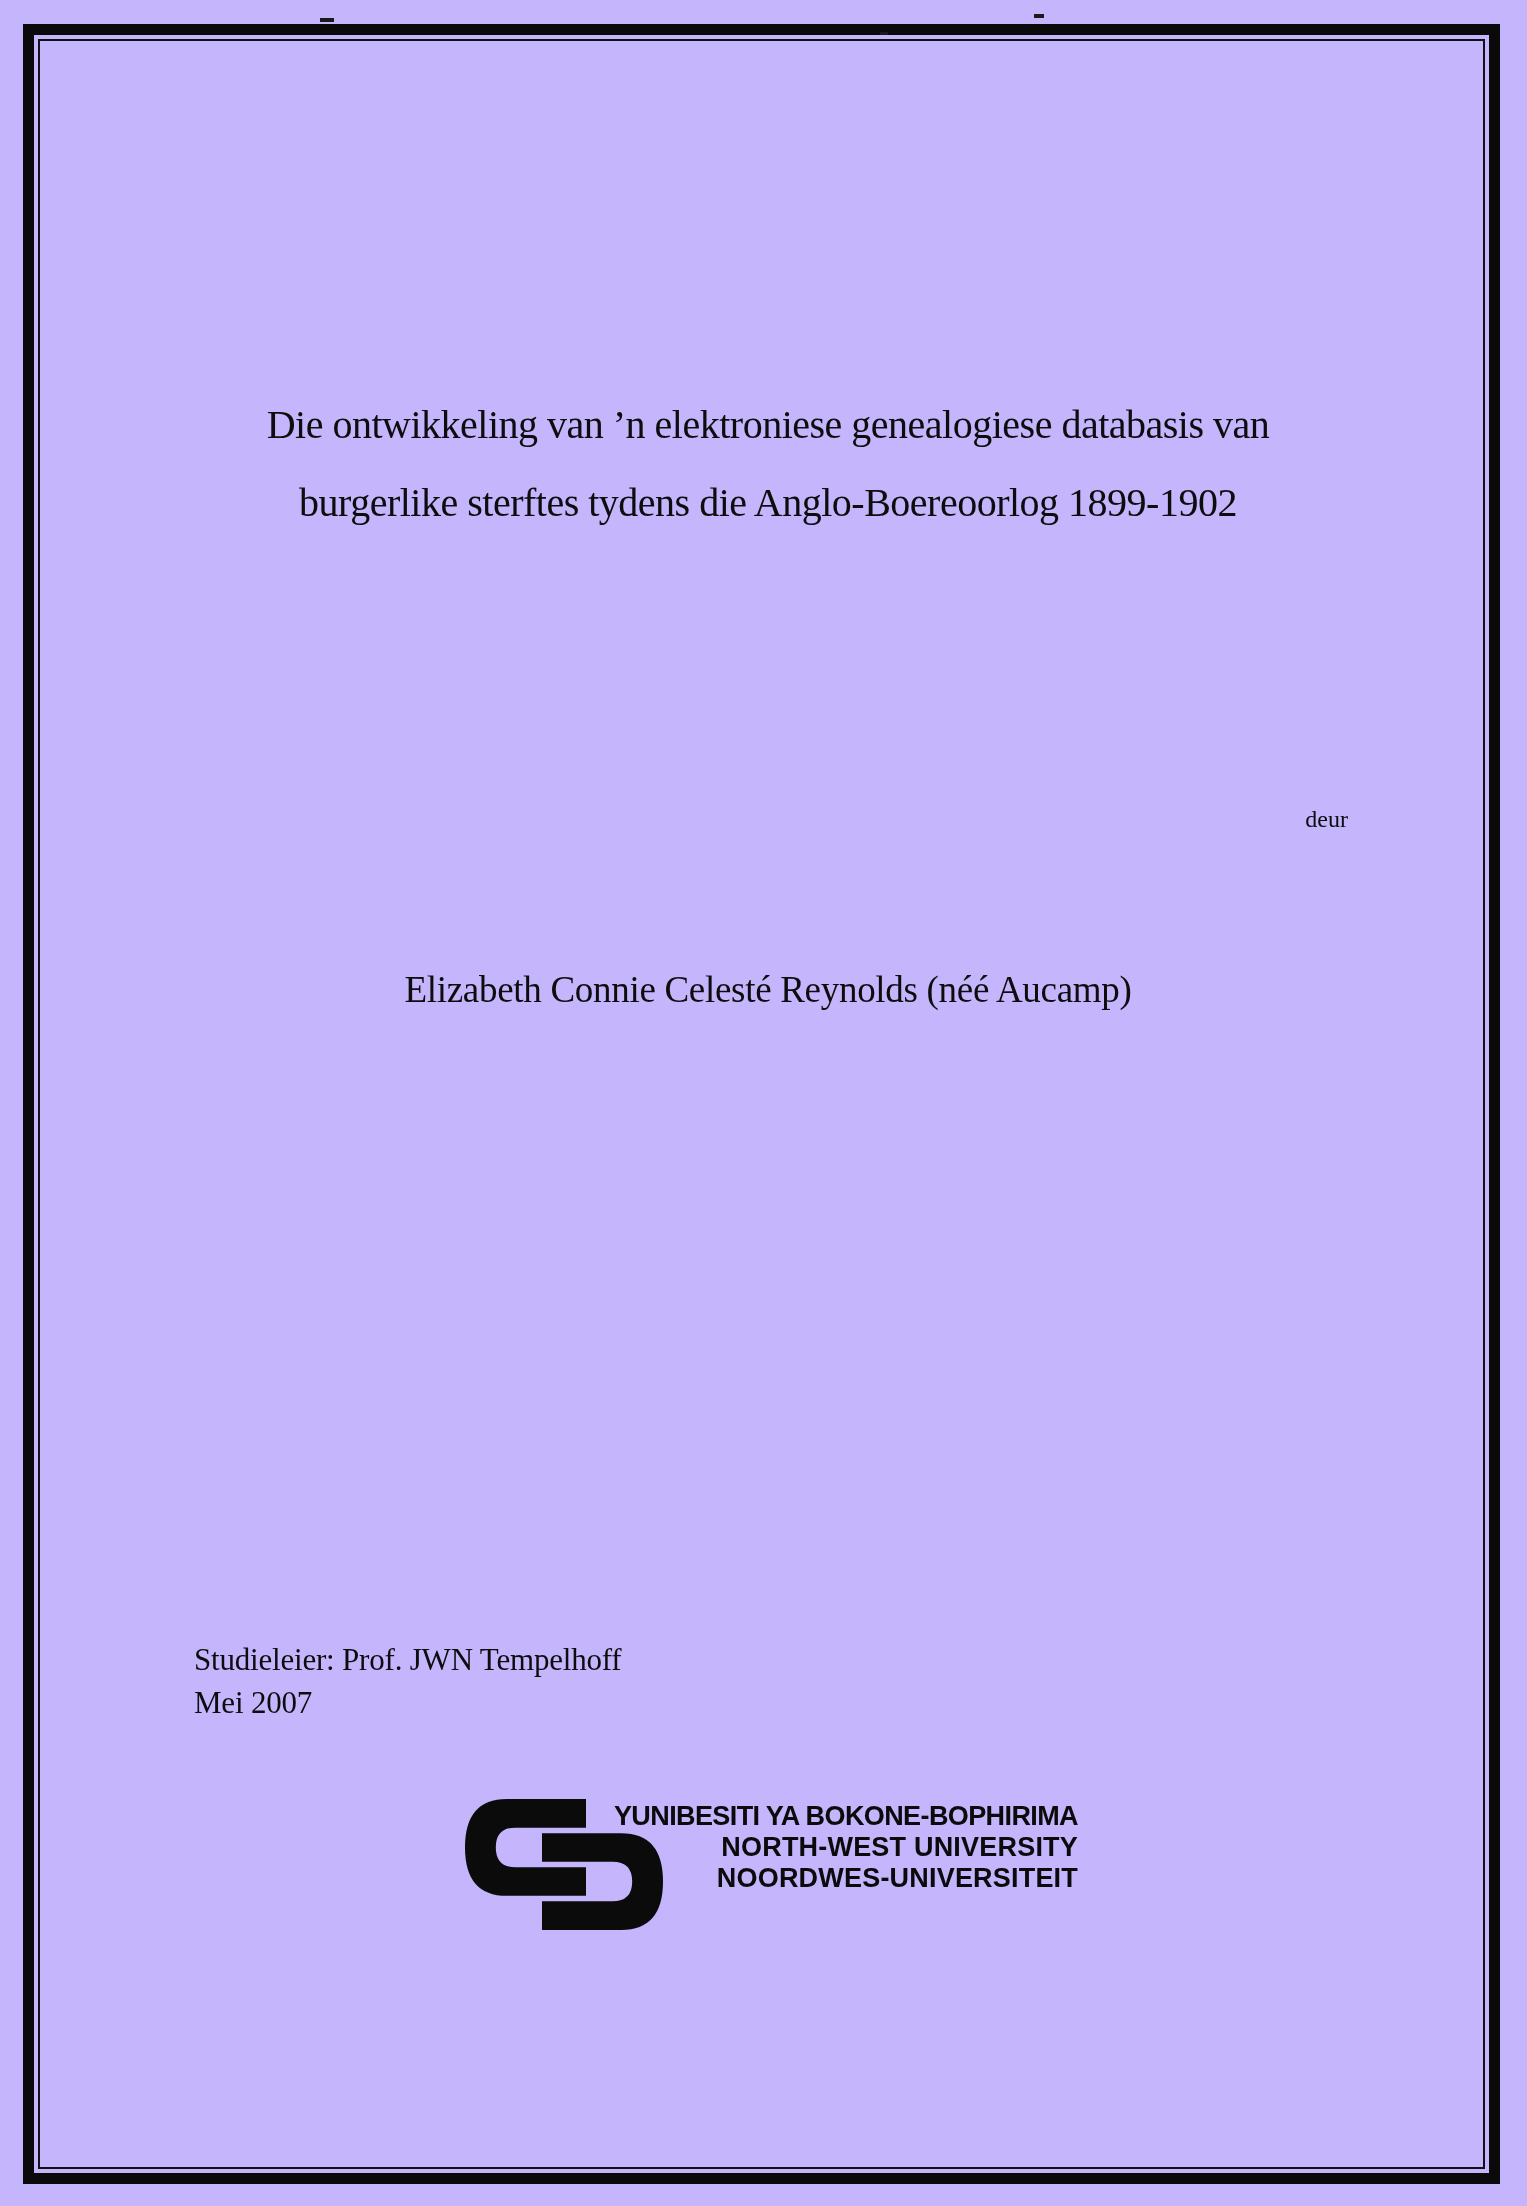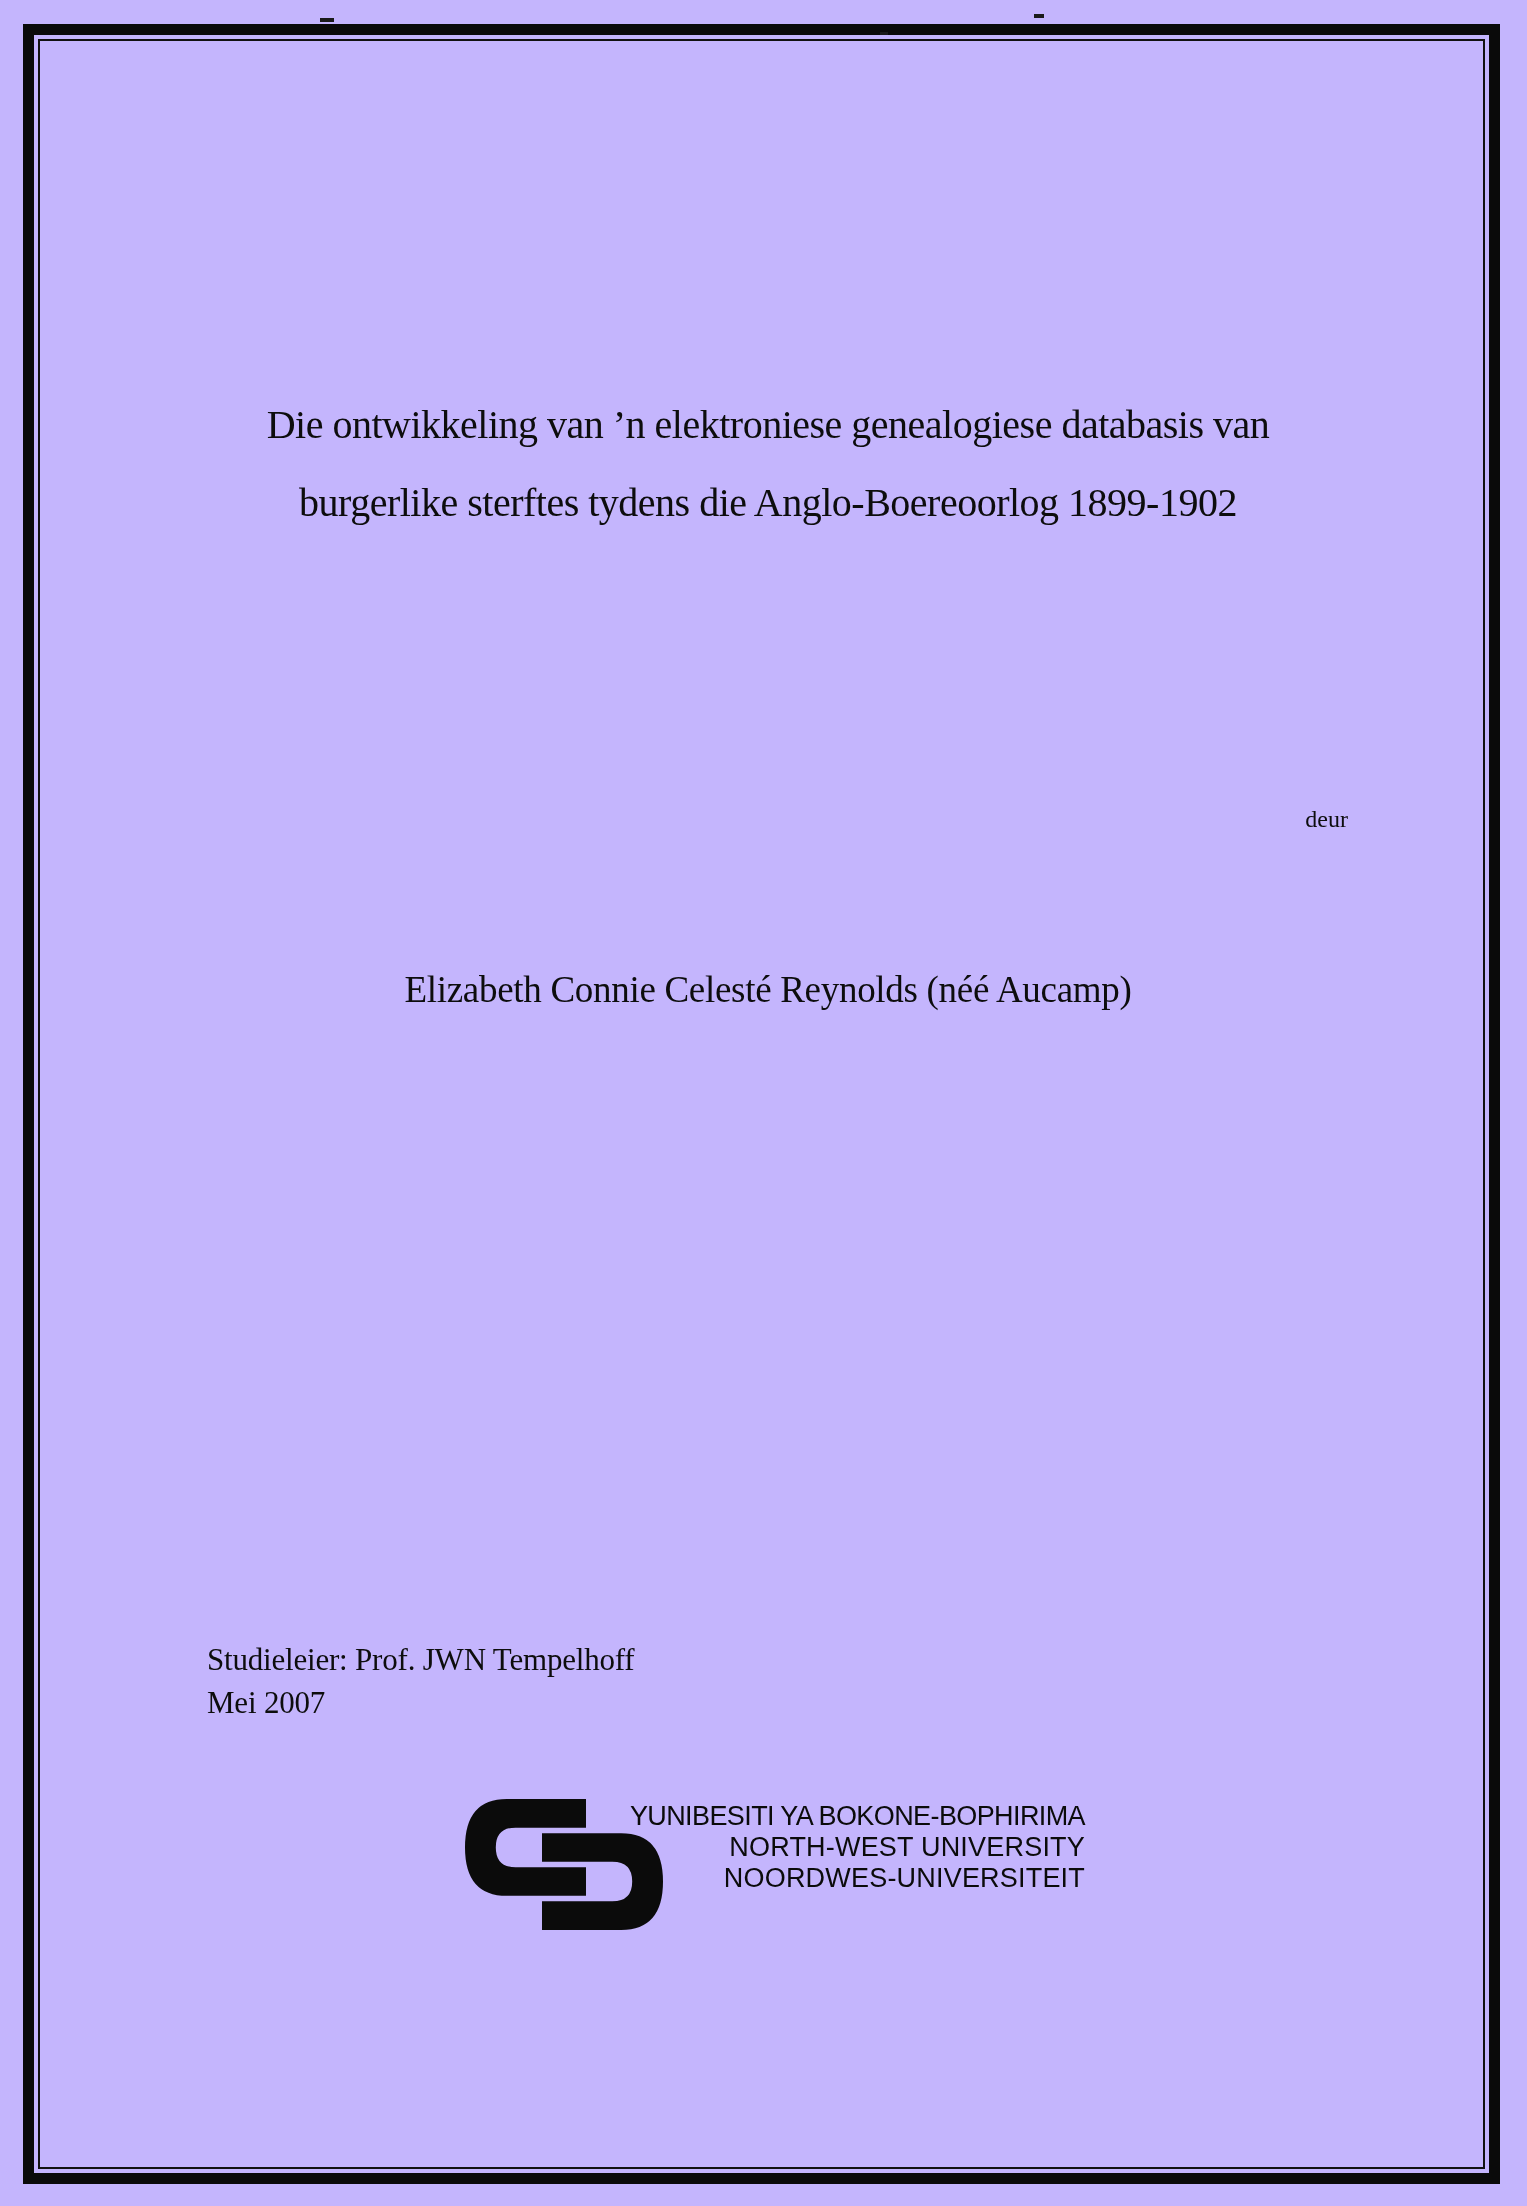--- a/index.html
+++ b/index.html
@@ -41,33 +41,33 @@
     position:absolute; left:194px; top:1222px; width:1150px;
     font-size:31px; line-height:41px; letter-spacing:-0.2px;
   }
   .degree-line-just {
     text-align:justify;
     text-align-last:justify;
   }
   .italic { font-style:italic; }
   .supervisor-block {
     position:absolute; left:194px; top:1638px; width:900px;
-    font-size:31px; line-height:43px; letter-spacing:-0.2px;margin-left:13px;
+    font-size:31px; line-height:43px; letter-spacing:-0.2px;
   }
   .logo {
     position:absolute; left:465px; top:1797px; width:620px; height:135px;
   }
   .logo-mark {
     position:absolute; left:0; top:2px; width:198px; height:131px;
   }
   .logo-text {
-    position:absolute; left:135px; top:4px; width:485px;
+    position:absolute; left:128px; top:4px; width:485px;
     display:flex; flex-direction:column; align-items:flex-end;
     font-family:"Liberation Sans","DejaVu Sans",sans-serif;
-    font-weight:400; font-size:27px; line-height:31px;
+    font-weight:700; font-size:27px; line-height:31px;
     letter-spacing:-0.6px; color:#0b0b0b;
     white-space:nowrap;
     justify-content:flex-end;
   }
   .logo-text .lt2, .logo-text .lt3 { letter-spacing:0.2px; }
   .speck { position:absolute; background:#1a1a1a; }
   .speck1 { left:320px; top:18px;  width:14px; height:4px; }
   .speck2 { left:1034px; top:14px; width:10px; height:4px; }
   .speck3 { left:880px;  top:32px; width:8px;  height:3px; }
 </style>

